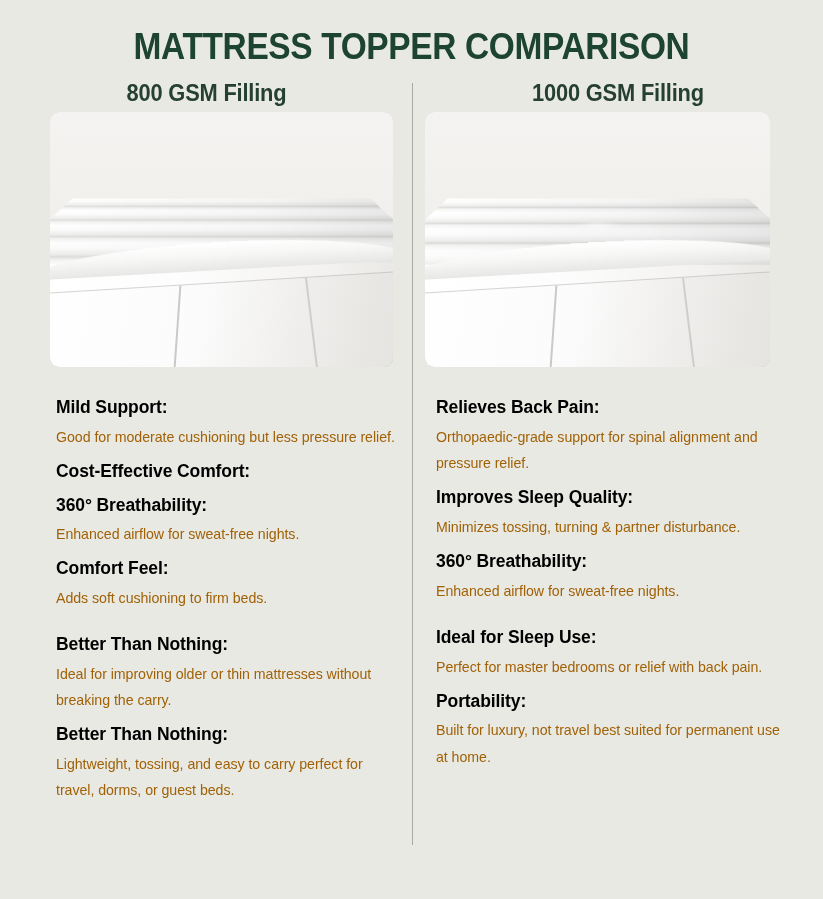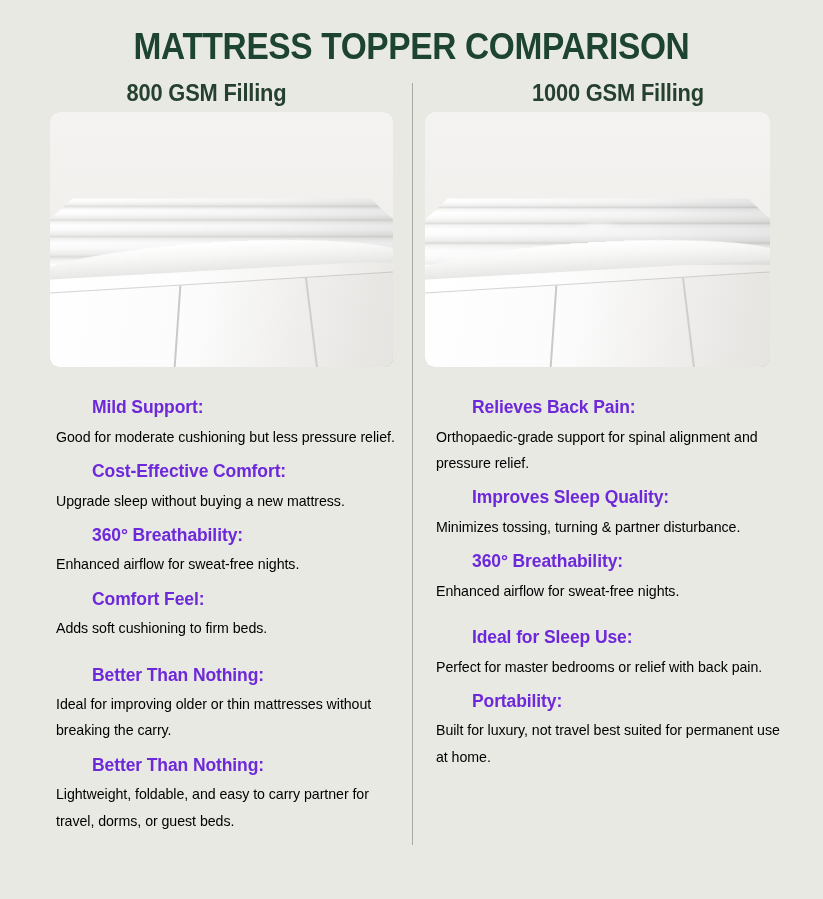--- a/index.html
+++ b/index.html
@@ -129,25 +129,25 @@
   }
 
   
   .col-text { position:absolute; }
   .col-text.left  { left: 56px;  top: 396px; width: 340px; }
   .col-text.right { left: 436px; top: 396px; width: 348px; }
 
   .feat { margin-bottom: 10px; }
   .feat.gap { margin-top: 22px; }
   .feat-title {
-    font-size: 17.5px; font-weight: 700; color: #6d28d9;
-    letter-spacing: -0.1px; line-height: 1.35; margin-bottom: 4px; margin-left: 36px;
+    font-size: 17.5px; font-weight: 700; color: #000000;
+    letter-spacing: -0.1px; line-height: 1.35; margin-bottom: 4px;
   }
   .feat-desc {
-    font-size: 14.2px; color: #000000; line-height: 1.85;
+    font-size: 14.2px; color: #a16207; line-height: 1.85;
     letter-spacing: -0.05px;
   }
 </style>
 </head>
 <body>
 
 <div class="page">
 
   <div class="title">MATTRESS TOPPER COMPARISON</div>
 
@@ -180,37 +180,36 @@
     </div>
   </div>
 
   <div class="col-text left">
     <div class="feat">
       <div class="feat-title">Mild Support:</div>
       <div class="feat-desc">Good for moderate cushioning but less pressure relief.</div>
     </div>
     <div class="feat">
       <div class="feat-title">Cost-Effective Comfort:</div>
-      <div class="feat-desc">Upgrade sleep without buying a new mattress.</div>
     </div>
     <div class="feat">
       <div class="feat-title">360° Breathability:</div>
       <div class="feat-desc">Enhanced airflow for sweat-free nights.</div>
     </div>
     <div class="feat">
       <div class="feat-title">Comfort Feel:</div>
       <div class="feat-desc">Adds soft cushioning to firm beds.</div>
     </div>
     <div class="feat gap">
       <div class="feat-title">Better Than Nothing:</div>
       <div class="feat-desc">Ideal for improving older or thin mattresses without breaking the carry.</div>
     </div>
     <div class="feat">
       <div class="feat-title">Better Than Nothing:</div>
-      <div class="feat-desc">Lightweight, foldable, and easy to carry partner for travel, dorms, or guest beds.</div>
+      <div class="feat-desc">Lightweight, tossing, and easy to carry perfect for travel, dorms, or guest beds.</div>
     </div>
   </div>
 
   <div class="col-text right">
     <div class="feat">
       <div class="feat-title">Relieves Back Pain:</div>
       <div class="feat-desc">Orthopaedic-grade support for spinal alignment and pressure relief.</div>
     </div>
     <div class="feat">
       <div class="feat-title">Improves Sleep Quality:</div>

